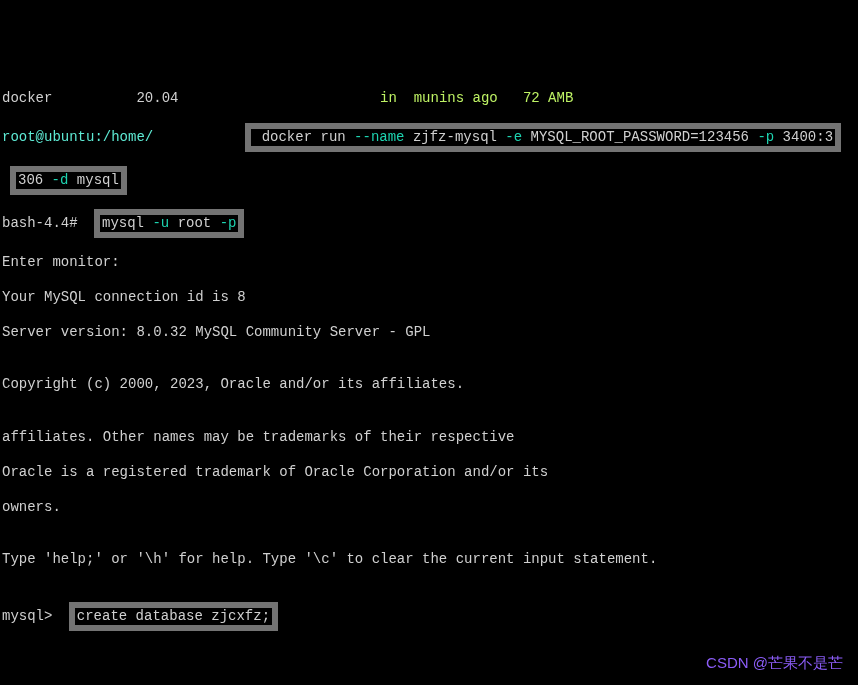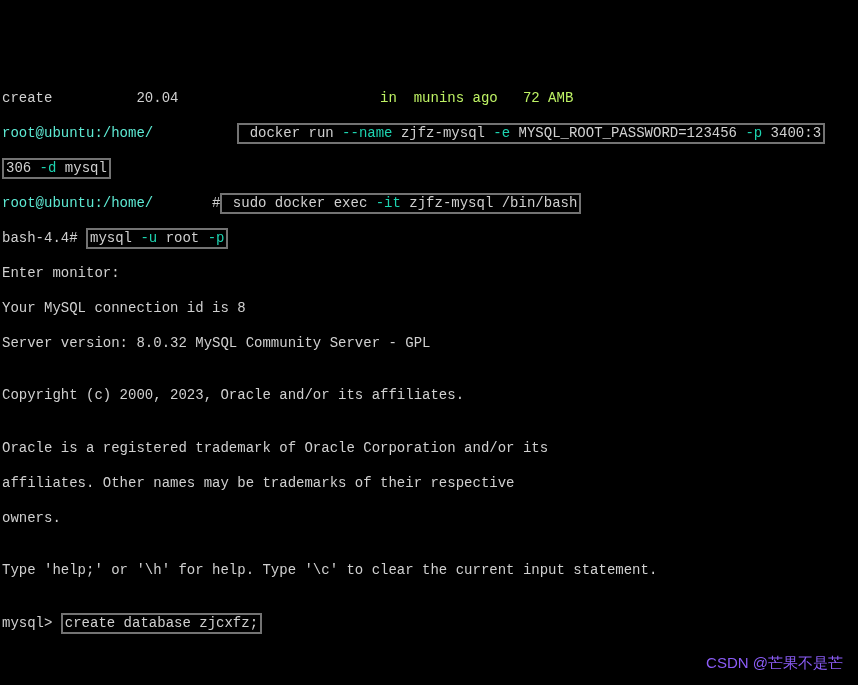--- a/index.html
+++ b/index.html
@@ -21,24 +21,24 @@
       white-space: pre;
     }
     .line {
       display: block;
       white-space: pre;
     }
     .cyan { color: #1dd3b0; }
     .green { color: #5eead4; }
     .gray { color: #bef264; }
     .redbox {
-      border: 2px solid #737373;
+      border: 6px solid #737373;
       padding: 0 2px;
       display: inline-block;
-      margin: -2px 0;
+      margin: -2px 8px;
     }
     .blur {
       filter: blur(3px);
       color: #666;
       display: inline-block;
     }
     .watermark {
       position: absolute;
       bottom: 12px;
       right: 15px;
@@ -46,33 +46,32 @@
       font-size: 15px;
       font-family: sans-serif;
     }
   </style>
 </head>
 <body>
 
 
 
 <div>
-<span class="line"><span>create</span>          <span>20.04</span><span class="gray">                        in  munins ago   72 AMB</span></span>
+<span class="line"><span>docker</span>          <span>20.04</span><span class="gray">                        in  munins ago   72 AMB</span></span>
 <span class="line"><span class="green">root@ubuntu:/home/</span><span class="blur">        </span>  <span class="redbox"><span> docker run </span><span class="cyan">--name</span><span> zjfz-mysql </span><span class="cyan">-e</span><span> MYSQL_ROOT_PASSWORD=123456 </span><span class="cyan">-p</span><span> 3400:3</span></span></span>
 <span class="line"><span class="redbox"><span>306 </span><span class="cyan">-d</span><span> mysql</span></span></span>
-<span class="line"><span class="green">root@ubuntu:/home/</span><span class="blur">       </span><span>#</span><span class="redbox"><span> sudo docker exec </span><span class="cyan">-it</span><span> zjfz-mysql /bin/bash</span></span></span>
 <span class="line"><span>bash-4.4# </span><span class="redbox"><span>mysql </span><span class="cyan">-u</span><span> root </span><span class="cyan">-p</span></span></span>
 <span class="line">Enter monitor:</span>
 <span class="line">Your MySQL connection id is 8</span>
 <span class="line">Server version: 8.0.32 MySQL Community Server - GPL</span>
 <span class="line"></span>
 <span class="line">Copyright (c) 2000, 2023, Oracle and/or its affiliates.</span>
 <span class="line"></span>
+<span class="line">affiliates. Other names may be trademarks of their respective</span>
 <span class="line">Oracle is a registered trademark of Oracle Corporation and/or its</span>
-<span class="line">affiliates. Other names may be trademarks of their respective</span>
 <span class="line">owners.</span>
 <span class="line"></span>
 <span class="line">Type 'help;' or '\h' for help. Type '\c' to clear the current input statement.</span>
 <span class="line"></span>
 <span class="line"><span>mysql&gt; </span><span class="redbox">create database zjcxfz;</span></span>
 
 <span class="line"></span>
 
 
 <span class="line"></span>

